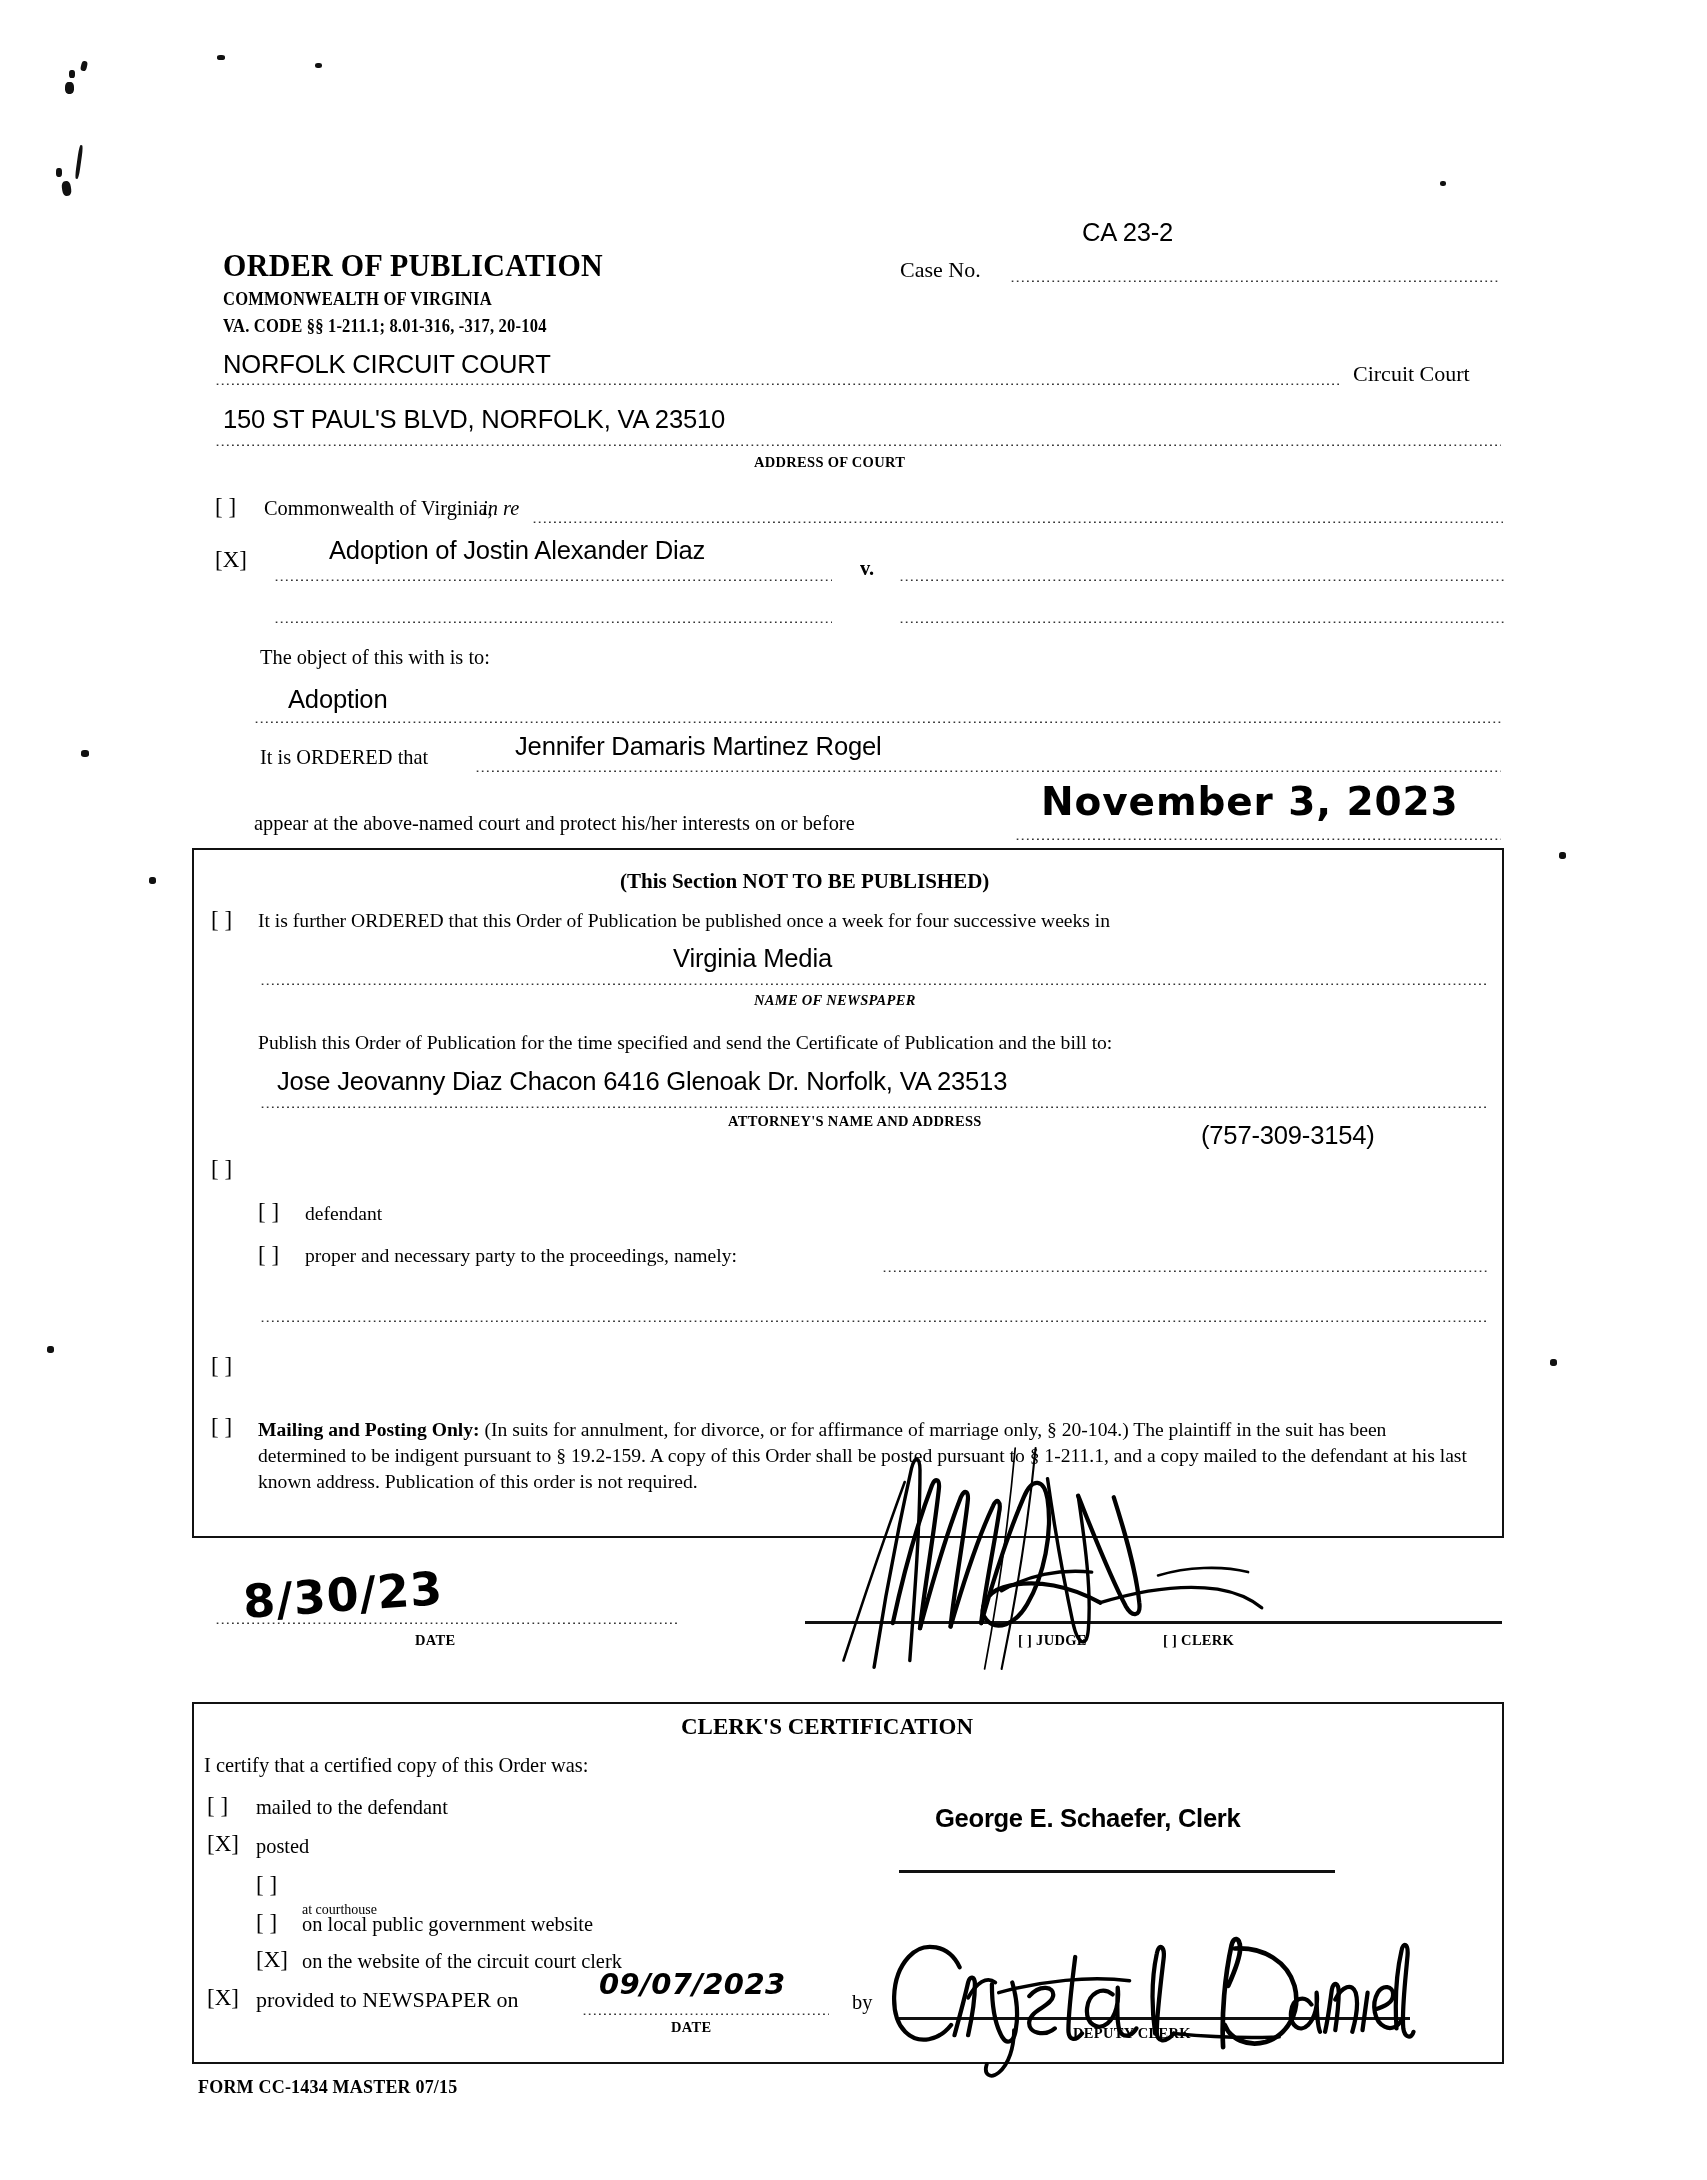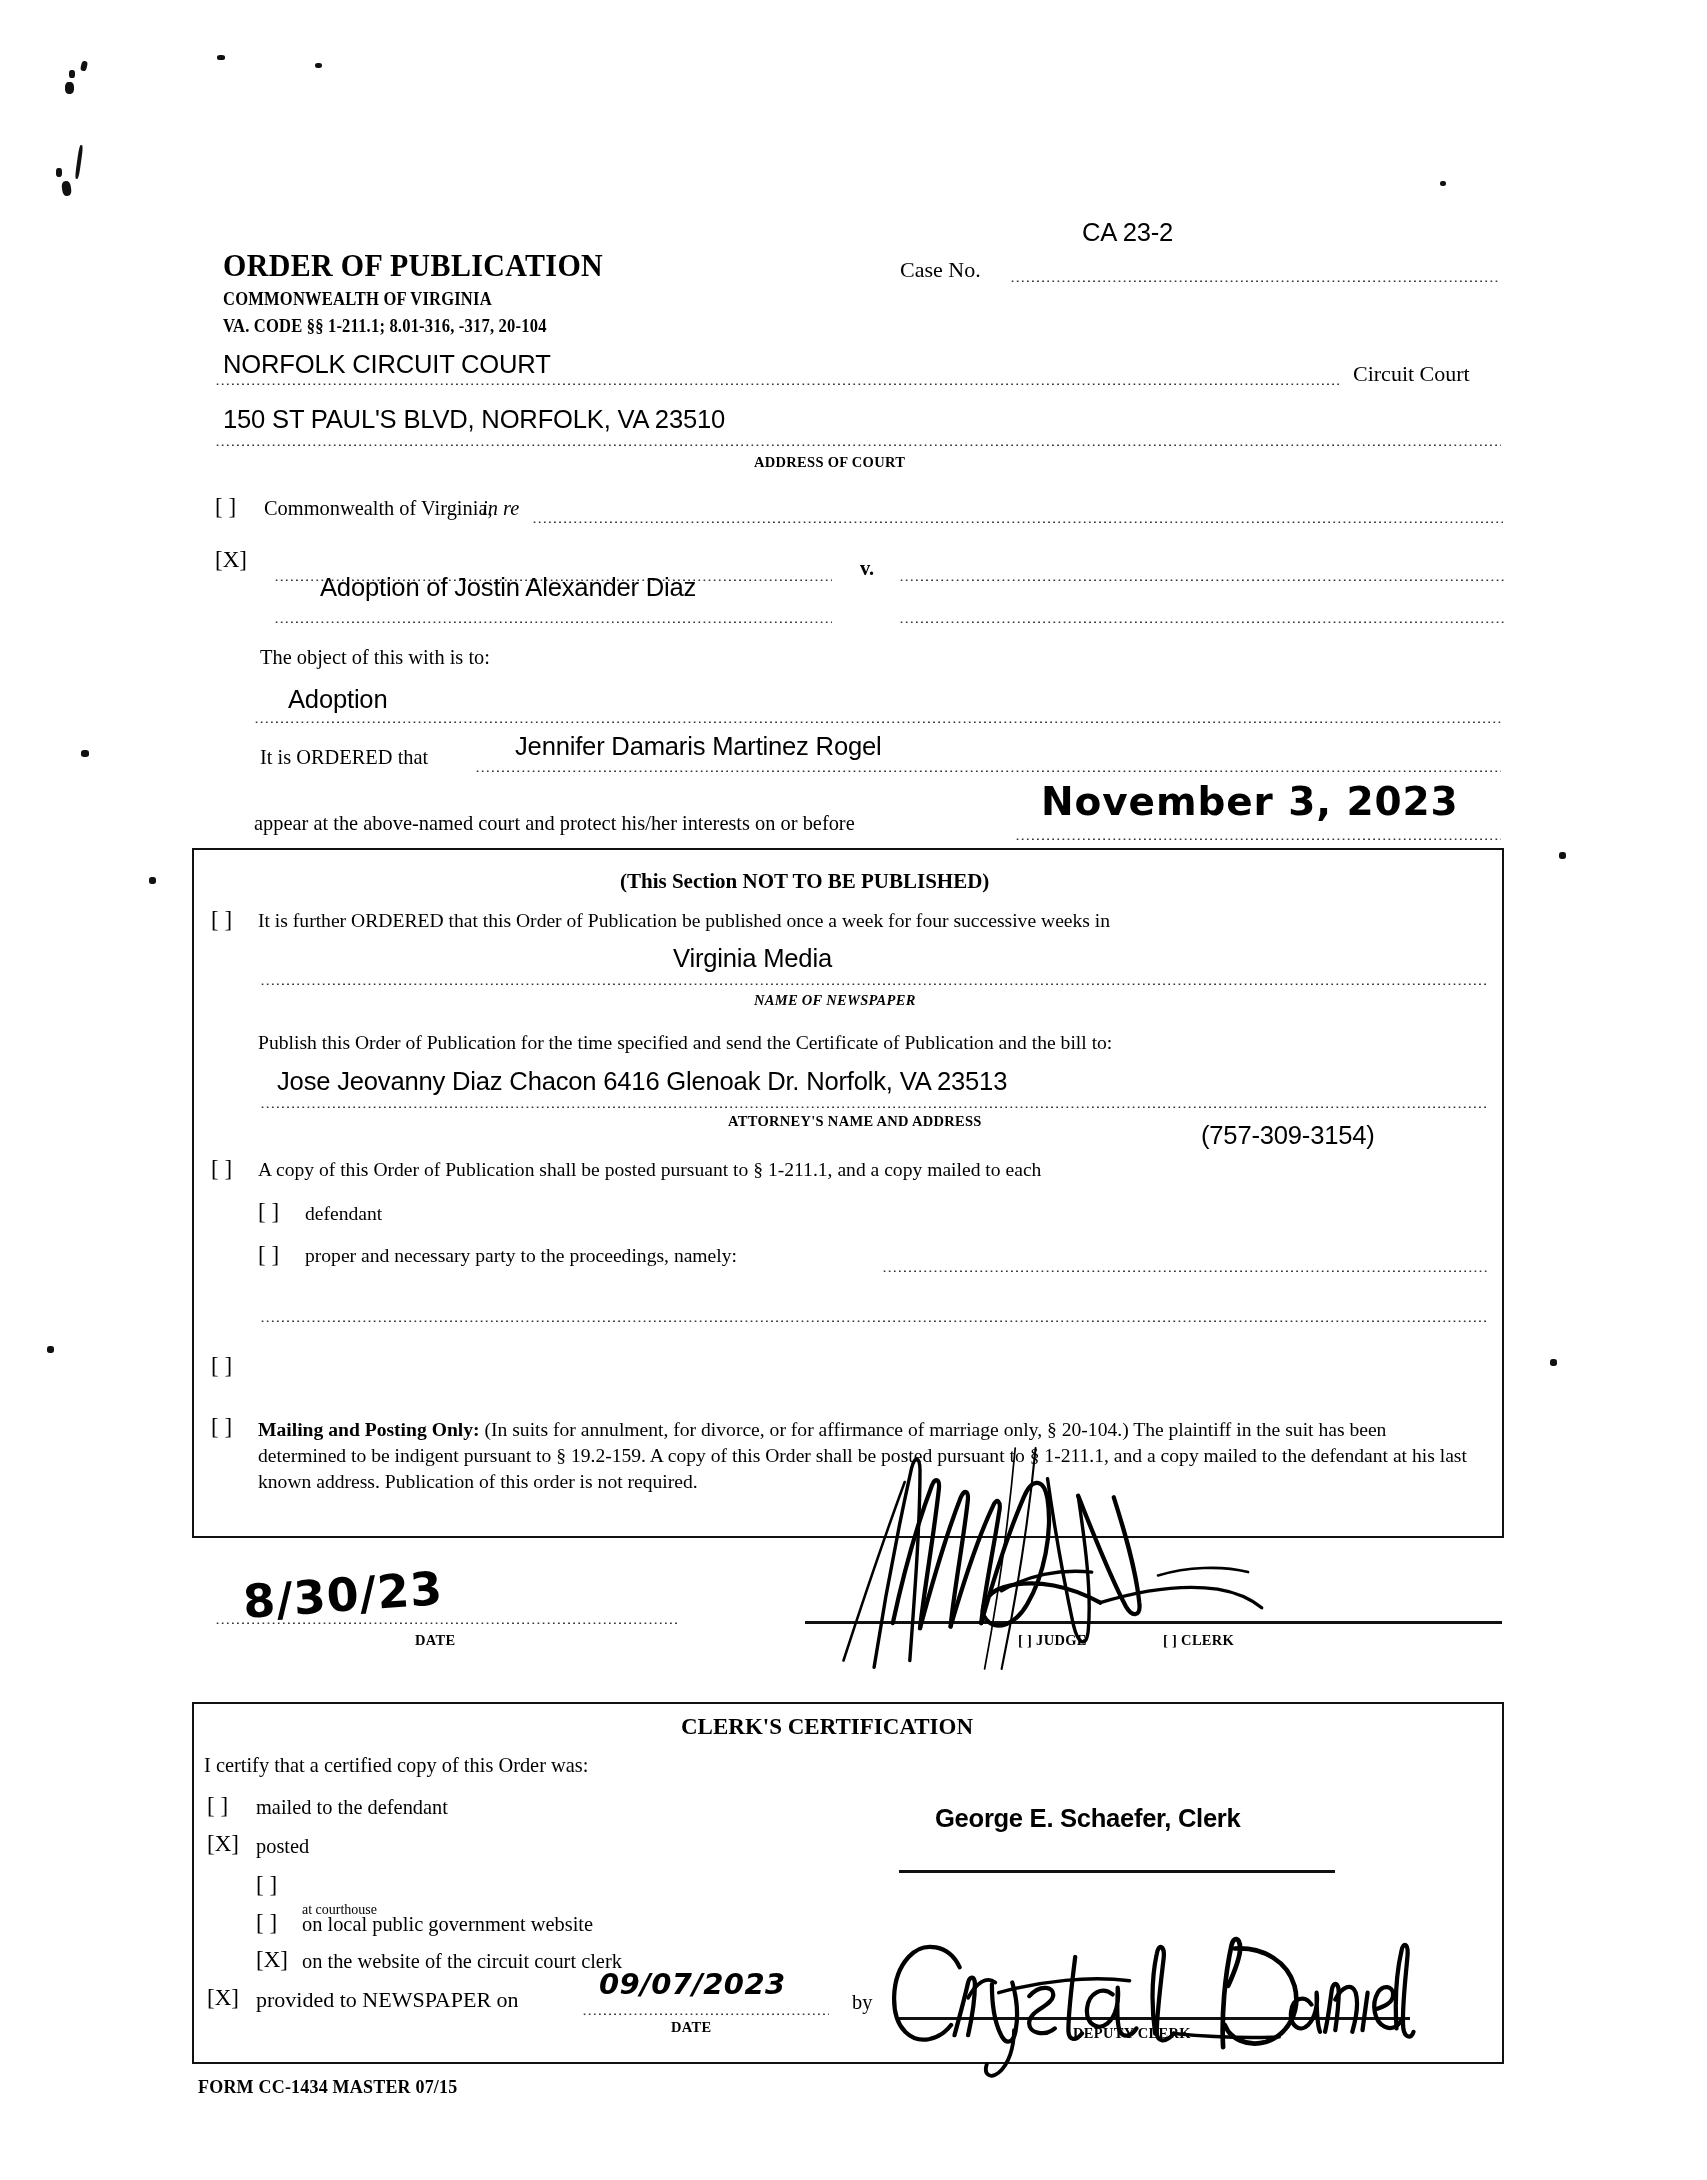--- a/index.html
+++ b/index.html
@@ -107,21 +107,21 @@
   <div class="t smallcaps" style="left:754px;top:455px;">ADDRESS OF COURT</div>
 
   <div class="cb" style="left:215px;top:494px;font-size:23px;">[ ]</div>
   <div class="t formtext" style="left:264px;top:498px;font-size:20.4px;">Commonwealth of Virginia,</div>
   <div class="t formtext i" style="left:482px;top:498px;font-size:20.4px;">in re</div>
   <div class="dots" style="left:532px;top:520px;width:971px;"></div>
 
   <div class="cb" style="left:215px;top:547px;font-size:23px;">
     <span>[X]</span>
   </div>
-  <div class="t filled" style="left:320px;top:538px;margin-top:37px;">Adoption of  Jostin Alexander Diaz</div>
+  <div class="t filled" style="left:329px;top:538px;">Adoption of  Jostin Alexander Diaz</div>
   <div class="dots" style="left:274px;top:578px;width:558px;"></div>
   <div class="t formtext b" style="left:860px;top:558px;font-size:20.4px;">v.</div>
   <div class="dots" style="left:899px;top:578px;width:605px;"></div>
 
   <div class="dots" style="left:274px;top:620px;width:558px;"></div>
   <div class="dots" style="left:899px;top:620px;width:605px;"></div>
 
   <div class="t formtext" style="left:260px;top:647px;font-size:20.4px;">The object of this with is to:</div>
   <div class="t filled" style="left:288px;top:687px;">Adoption</div>
   <div class="dots" style="left:254px;top:720px;width:1248px;"></div>
@@ -144,21 +144,20 @@
   <div class="dots" style="left:260px;top:982px;width:1227px;"></div>
   <div class="t smallcaps" style="left:754px;top:993px;font-style:italic;">NAME OF NEWSPAPER</div>
 
   <div class="t formtext" style="left:258px;top:1033px;font-size:19.6px;">Publish this Order of Publication for the time specified and send the Certificate of Publication and the bill to:</div>
   <div class="t filled" style="left:277px;top:1069px;">Jose Jeovanny Diaz Chacon  6416 Glenoak Dr. Norfolk, VA 23513</div>
   <div class="dots" style="left:260px;top:1105px;width:1227px;"></div>
   <div class="t smallcaps" style="left:728px;top:1114px;">ATTORNEY'S NAME AND ADDRESS</div>
   <div class="t filled" style="left:1201px;top:1123px;">(757-309-3154)</div>
 
   <div class="cb" style="left:211px;top:1156px;font-size:23px;">[ ]</div>
-  <div class="t formtext" style="left:258px;top:1160px;font-size:19.6px;">A copy of this Order of Publication shall be posted pursuant to § 1-211.1, and a copy mailed to each</div>
 
   <div class="cb" style="left:258px;top:1199px;font-size:23px;">[ ]</div>
   <div class="t formtext" style="left:305px;top:1204px;font-size:19.6px;">defendant</div>
 
   <div class="cb" style="left:258px;top:1242px;font-size:23px;">[ ]</div>
   <div class="t formtext" style="left:305px;top:1246px;font-size:19.6px;">proper and necessary party to the proceedings, namely:</div>
   <div class="dots" style="left:882px;top:1269px;width:606px;"></div>
   <div class="dots" style="left:260px;top:1319px;width:1228px;"></div>
 
   <div class="cb" style="left:211px;top:1353px;font-size:23px;">[ ]</div>

